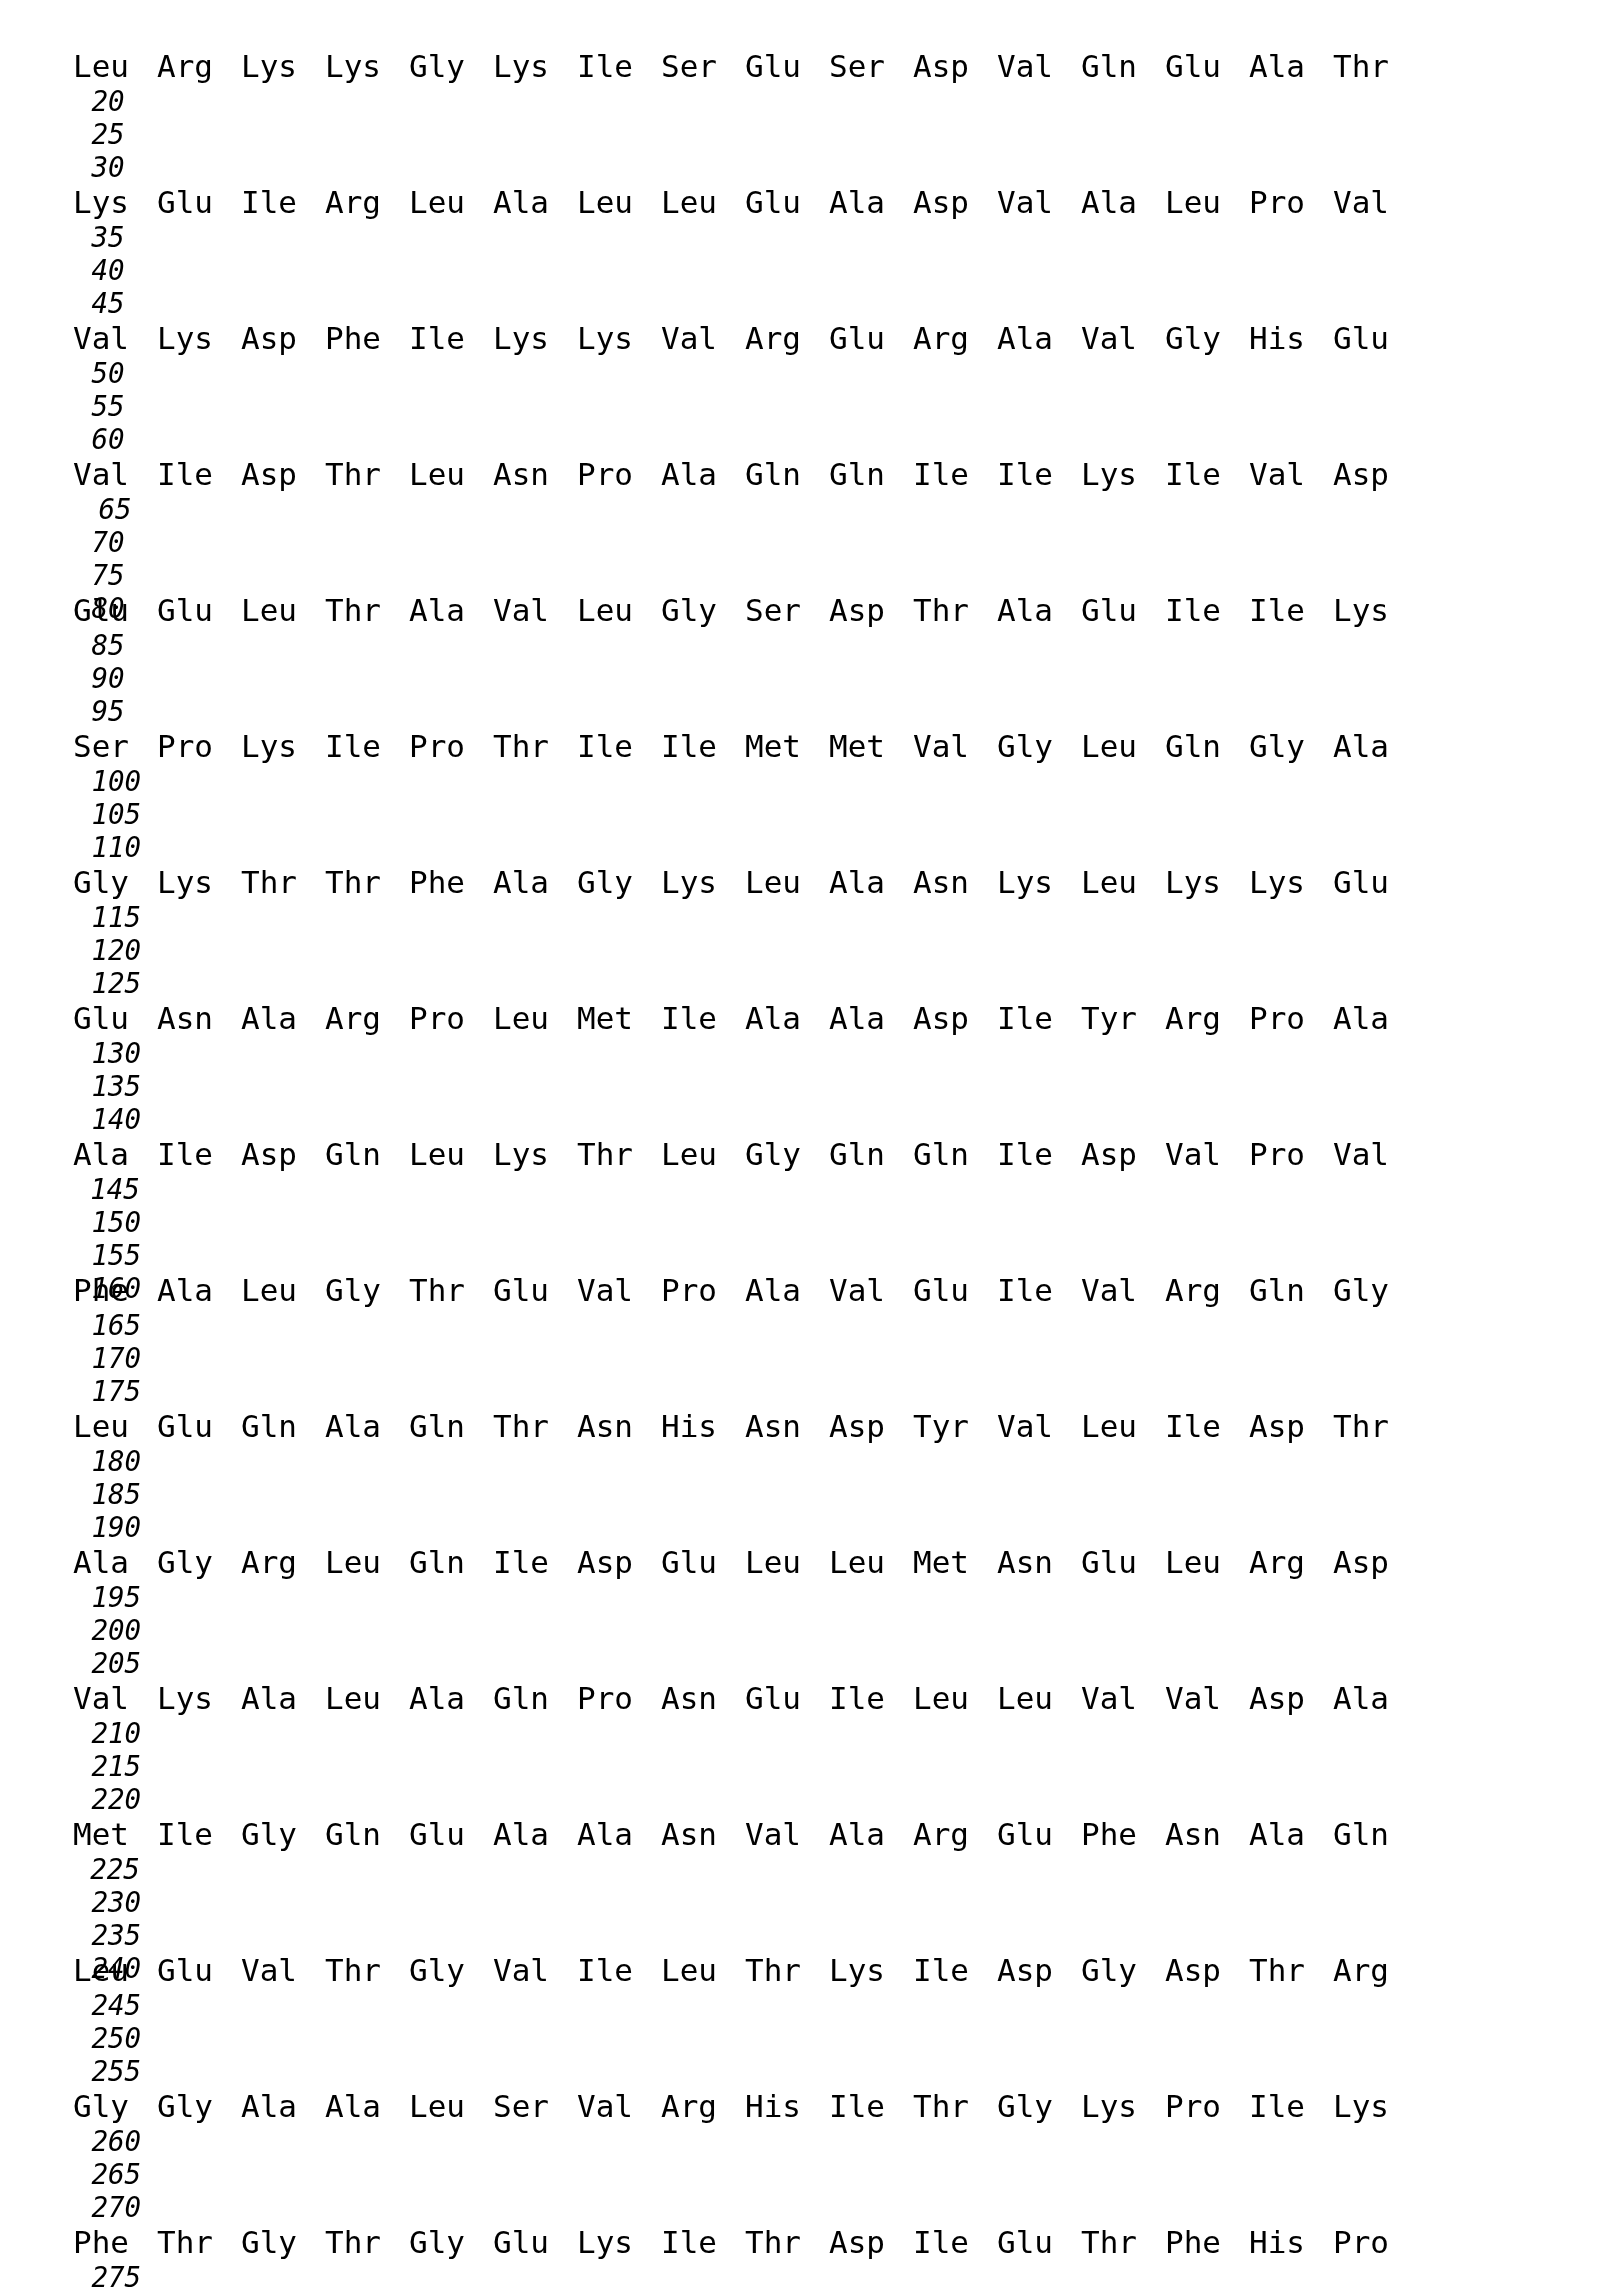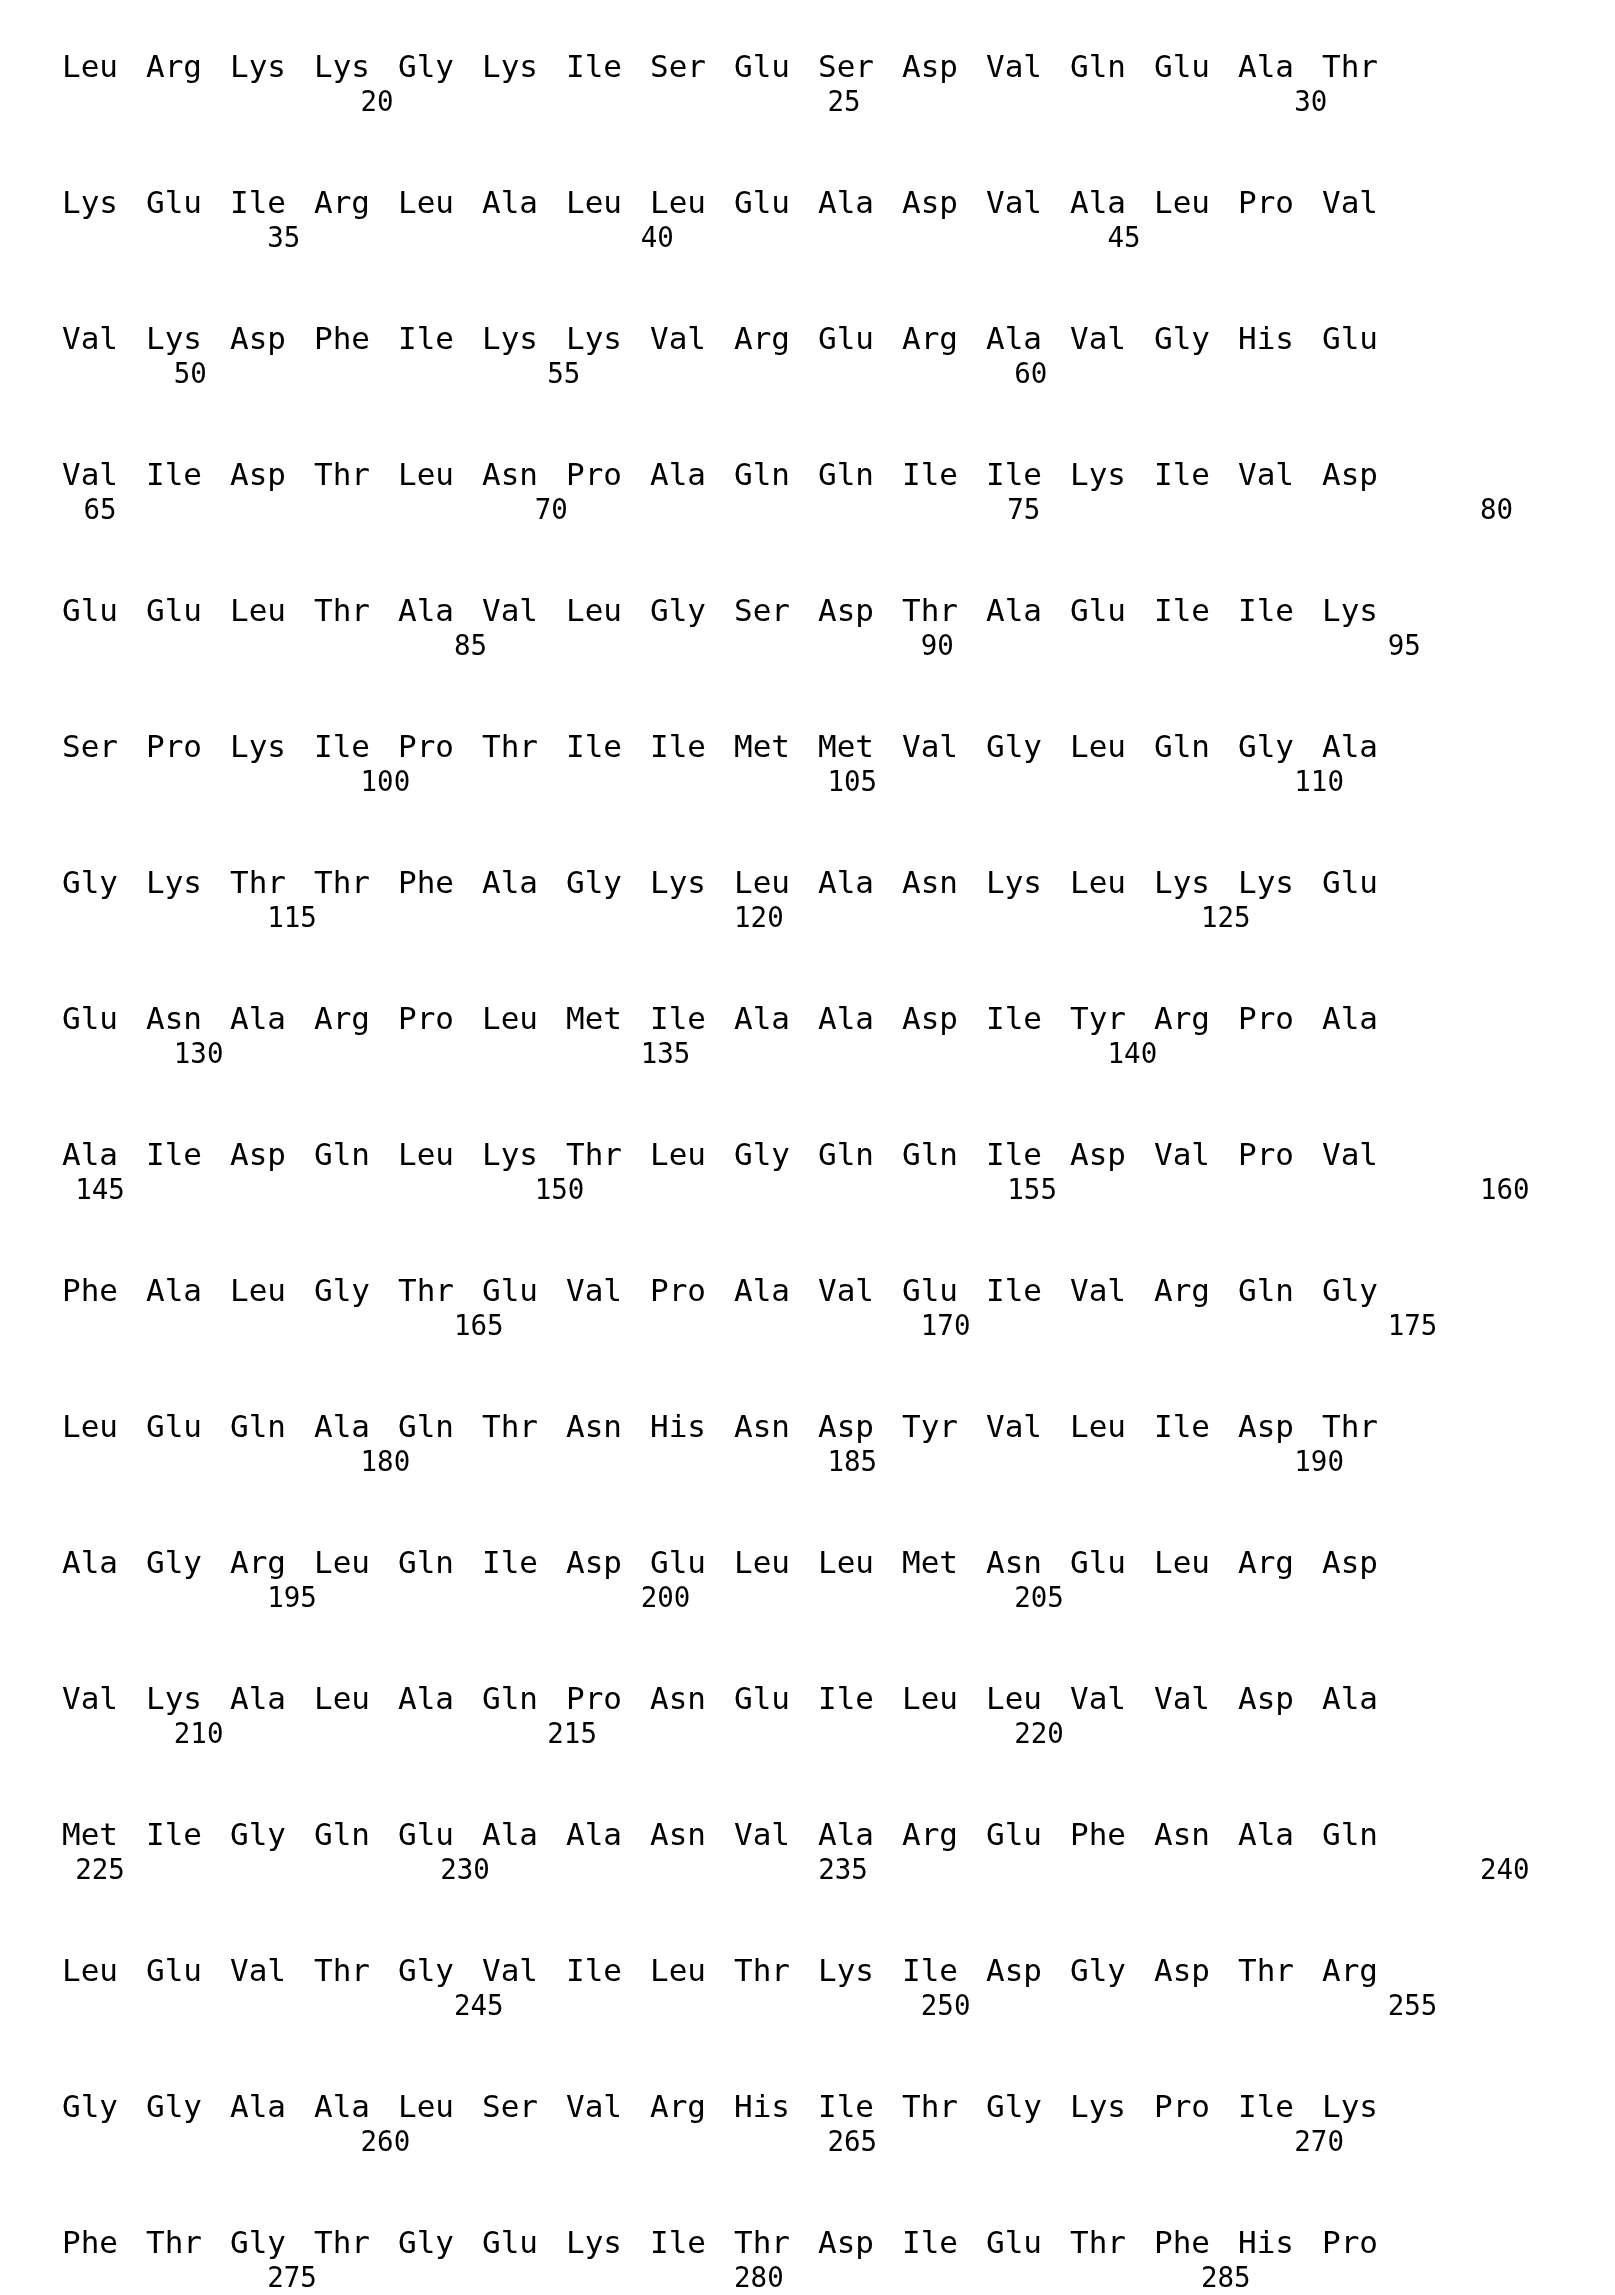--- a/index.html
+++ b/index.html
@@ -13,39 +13,40 @@
   }
   .page {
     width: 1616px;
     min-height: 2295px;
     box-sizing: border-box;
     padding: 48px 60px 0 60px;
     background: #ffffff;
     position: relative;
   }
   .sequence-block {
-    margin: 0 0 62px 2px;
+    margin: 0 0 62px 13px;
   }
   .residue-row {
     display: flex;
     flex-direction: row;
     white-space: pre;
   }
   .residue-cell {
     width: 84px;
     text-align: left;
     font-size: 31px;
     line-height: 37px;
     letter-spacing: 0px;
   }
   .number-row {
     display: flex;
-    flex-direction: row;
+    flex-direction: column;
     white-space: pre;
     height: 37px;
+    font-style: italic;
   }
   .number-cell {
     width: 84px;
     font-size: 27.5px;
     line-height: 33px;
     text-align: left;
   }
   .number-cell.indent {
     padding-left: 18.4px;
   }

